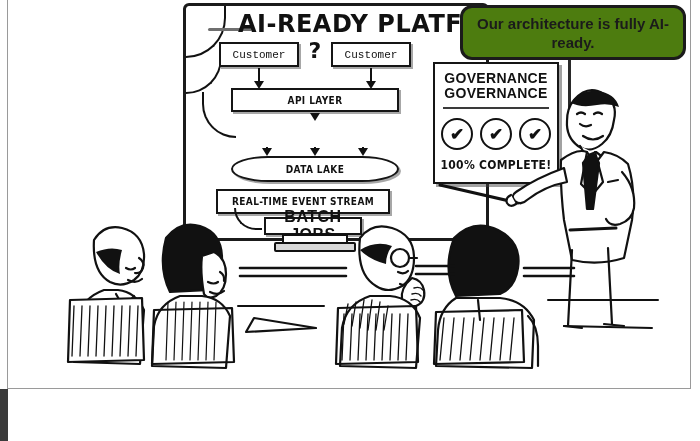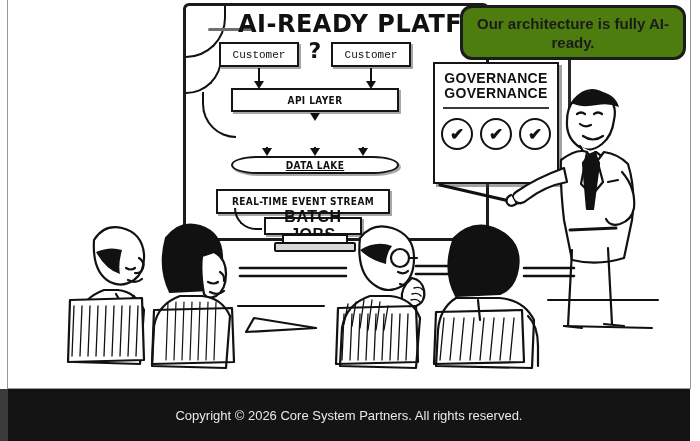--- a/index.html
+++ b/index.html
@@ -40,21 +40,21 @@
 
   .cust-l{left:33px;top:36px;width:80px;height:25px;}
   .cust-r{left:145px;top:36px;width:80px;height:25px;}
   .qmark{
     position:absolute;left:113px;top:28px;width:32px;height:32px;
     font-family:"DejaVu Sans",sans-serif;font-weight:bold;font-size:22px;
     display:flex;align-items:center;justify-content:center;color:#111;
   }
   .api{left:45px;top:82px;width:168px;height:24px;}
   .legacy{left:45px;top:115px;width:168px;height:24px;font-family:"DejaVu Sans",sans-serif;font-weight:normal;font-size:13px;}
-  .lake{left:45px;top:150px;width:168px;height:18px;border-radius:40px/14px;text-decoration:underline;}
+  .lake{left:45px;top:150px;width:168px;height:26px;border-radius:40px/14px;}
   .stream{left:30px;top:183px;width:174px;height:25px;}
   .batch{left:78px;top:211px;width:98px;height:18px;}
 
   .arrow{position:absolute;background:#111;width:2px;}
   .arrow::after{
     content:"";position:absolute;left:-4px;bottom:-7px;
     border-left:5px solid transparent;border-right:5px solid transparent;border-top:8px solid #111;
   }
   .a1{left:72px;top:62px;height:14px;}
   .a2{left:184px;top:62px;height:14px;}
@@ -161,20 +161,21 @@
       <div class="dash-title">
         <div>GOVERNANCE</div>
         <div>GOVERNANCE</div>
       </div>
       <div class="dash-rule"></div>
       <div class="checks">
         <div class="chk">✔</div>
         <div class="chk">✔</div>
         <div class="chk">✔</div>
       </div>
+      <div class="dash-status">100% COMPLETE!</div>
     </div>
 
     <div class="bubble-tail"></div>
     <div class="bubble">Our architecture is fully AI-ready.</div>
 
     <svg class="people" viewBox="0 0 682 388">
       <g fill="none" stroke="#111" stroke-width="2.2" stroke-linecap="round" stroke-linejoin="round">
 
         <line x1="432" y1="185" x2="510" y2="203" stroke-width="3"></line>
 
@@ -276,17 +277,14 @@
         <path d="M516 268 l50 0 M516 276 l50 0" stroke-width="2.6"></path>
         <path d="M230 306 l86 0 M540 300 l110 0" stroke-width="2"></path>
         <path d="M246 318 l62 10 l-70 4 z" fill="#fff"></path>
         <path d="M556 326 l88 2" stroke-width="2"></path>
       </g>
     </svg>
 
   </div>
 
   <div class="footer-edge"></div>
-  <div class="footer">
-    <span class="footer-text">Copyright © 2026 Core System Partners. All rights reserved.</span>
-  </div>
 
 </div>
 
 </body></html>

